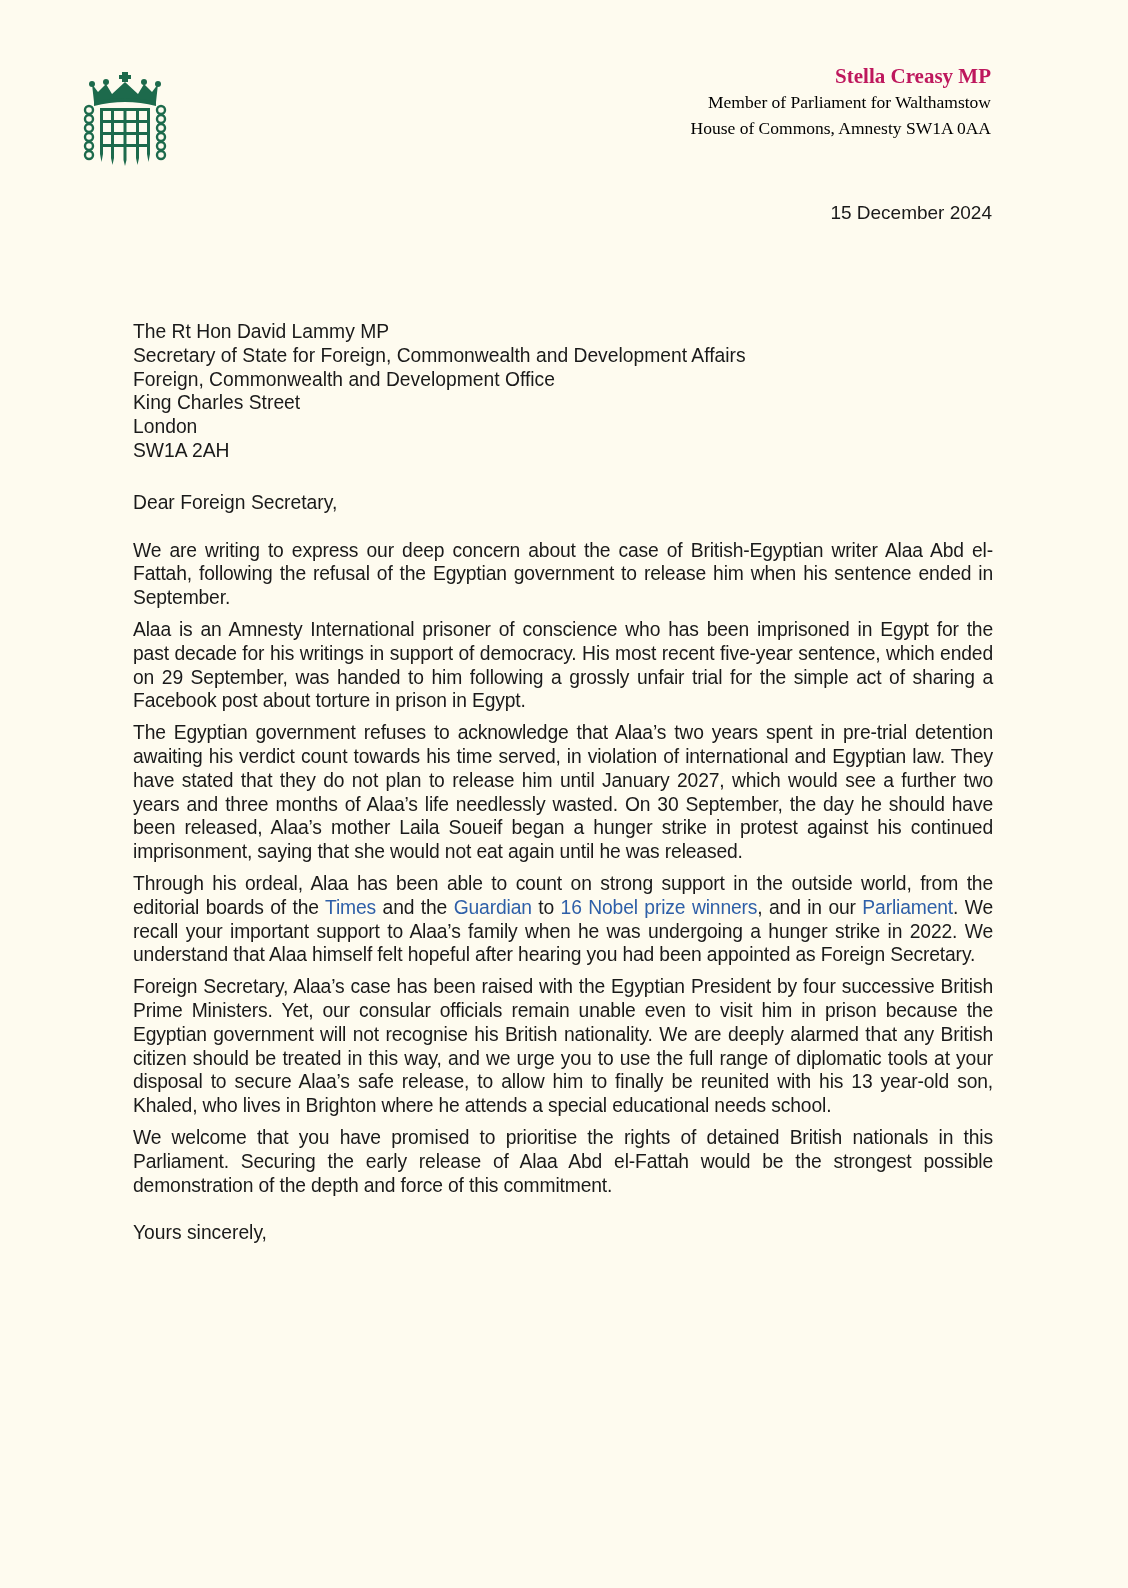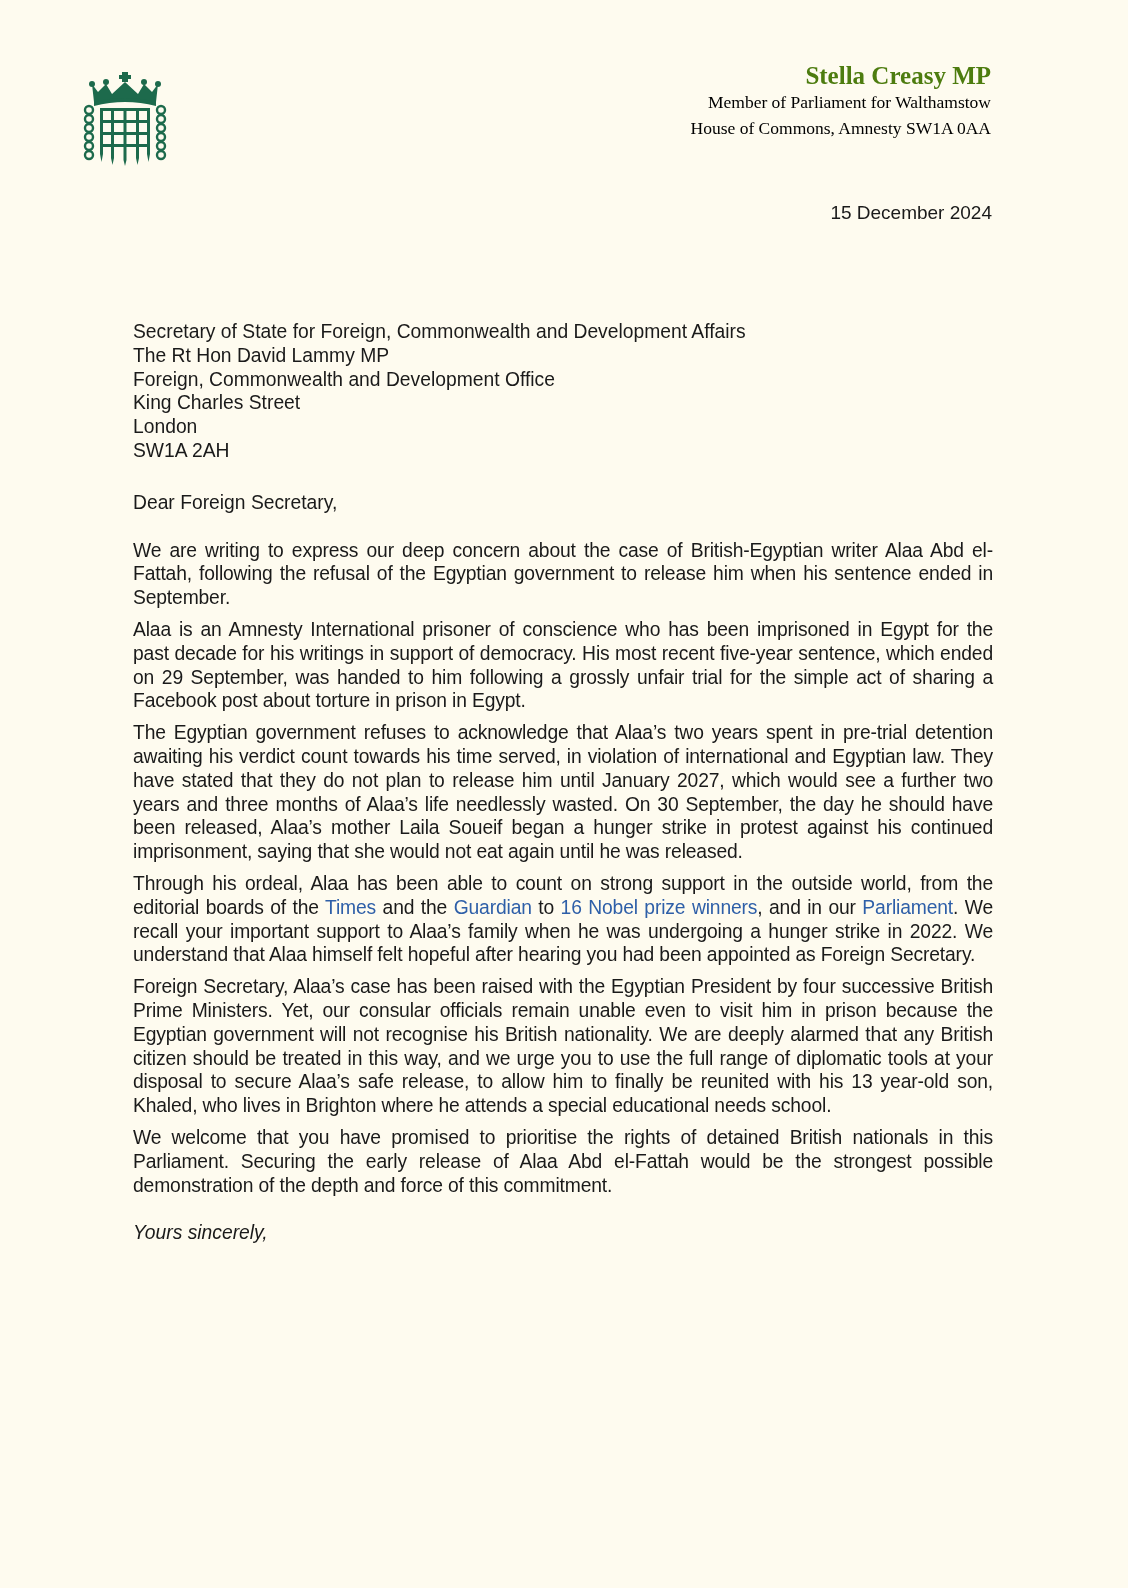--- a/index.html
+++ b/index.html
@@ -26,23 +26,23 @@
     position: absolute;
     right: 137px;
     top: 62px;
     text-align: right;
     font-family: "DejaVu Serif", "Liberation Serif", serif;
     color: #1f6b4e;
   }
   .letterhead .name {
     font-family: "Liberation Serif", serif;
     font-weight: bold;
-    font-size: 25px;
+    font-size: 21px;
     line-height: 28px;
-    color: #4d7c0f;
+    color: #be185d;
   }
   .letterhead .line {
     font-family: "Liberation Serif", serif;
     font-size: 17.5px;
     line-height: 25.5px;
     color: #000000;
   }
   .date {
     position: absolute;
     right: 136px;
@@ -71,21 +71,20 @@
   }
   .para.first {
     margin-top: 24px;
   }
   a.link {
     color: #2e5fa8;
     text-decoration: none;
   }
   .closing {
     margin-top: 24px;
-    font-style: italic;
   }
 </style>
 </head>
 <body>
 
 <div class="logo">
   <svg width="86" height="96" viewBox="0 0 86 96" xmlns="http://www.w3.org/2000/svg">
     <g fill="#1d6a4c" stroke="#1d6a4c">
 
       <rect x="40" y="2" width="6" height="10" stroke="none"></rect>
@@ -133,22 +132,22 @@
 <div class="letterhead">
   <div class="name">Stella Creasy MP</div>
   <div class="line">Member of Parliament for Walthamstow</div>
   <div class="line">House of Commons, Amnesty SW1A 0AA</div>
 </div>
 
 <div class="date">15 December 2024</div>
 
 <div class="content">
   <div class="address">
+    <div>The Rt Hon David Lammy MP</div>
     <div>Secretary of State for Foreign, Commonwealth and Development Affairs</div>
-    <div>The Rt Hon David Lammy MP</div>
     <div>Foreign, Commonwealth and Development Office</div>
     <div>King Charles Street</div>
     <div>London</div>
     <div>SW1A 2AH</div>
   </div>
 
   <div class="salutation">Dear Foreign Secretary,</div>
 
   <p class="para first" style="margin-bottom:0">We are writing to express our deep concern about the case of British-Egyptian writer Alaa Abd el-Fattah, following the refusal of the Egyptian government to release him when his sentence ended in September.</p>
   <p class="para" style="margin-bottom:0">Alaa is an Amnesty International prisoner of conscience who has been imprisoned in Egypt for the past decade for his writings in support of democracy. His most recent five-year sentence, which ended on 29 September, was handed to him following a grossly unfair trial for the simple act of sharing a Facebook post about torture in prison in Egypt.</p>

